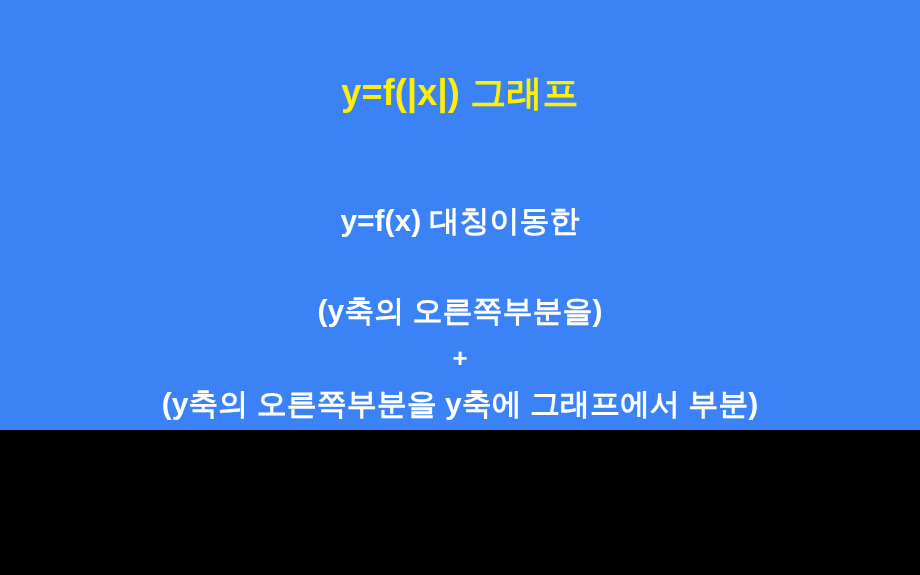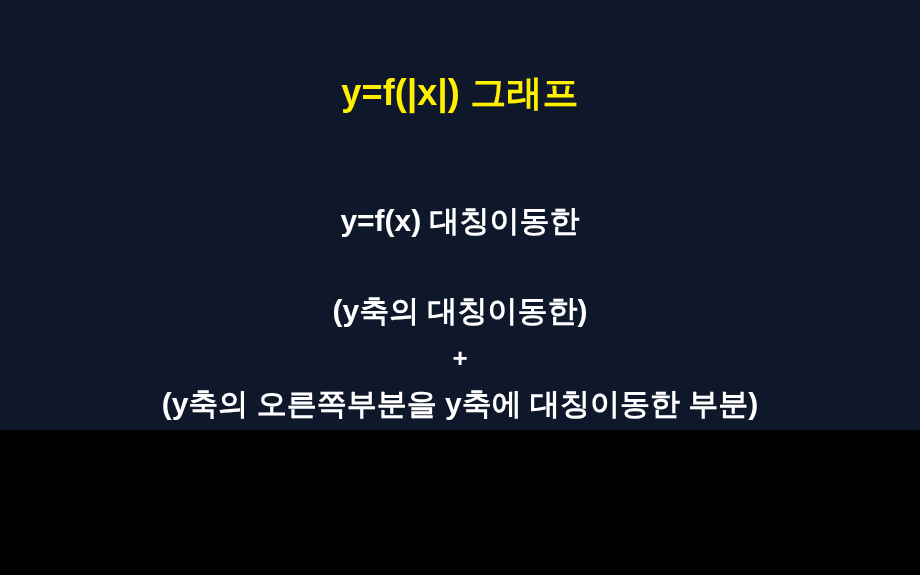--- a/index.html
+++ b/index.html
@@ -10,21 +10,21 @@
   }
 
   body {
     font-family: "Liberation Sans", "DejaVu Sans", sans-serif;
   }
 
   #slide {
     position: relative;
     width: 920px;
     height: 575px;
-    background: #0f172a;
+    background: #3b82f6;
     overflow: hidden;
     box-sizing: border-box;
   }
 
   
   .slide-title {
     position: absolute;
     left: 0;
     right: 0;
     top: 72px;
@@ -89,23 +89,23 @@
 <body>
 
 <div id="slide">
 
   <div class="slide-title">y=f(|x|) 그래프</div>
 
   <div class="body-block">
 
     <div class="body-line line-intro">y=f(x) 대칭이동한</div>
 
-    <div class="body-line line-part-a">(y축의 대칭이동한)</div>
+    <div class="body-line line-part-a">(y축의 오른쪽부분을)</div>
 
     <div class="body-line line-plus">+</div>
 
-    <div class="body-line line-part-b">(y축의 오른쪽부분을 y축에 대칭이동한 부분)</div>
+    <div class="body-line line-part-b">(y축의 오른쪽부분을 y축에 그래프에서 부분)</div>
 
   </div>
 
   <div class="bottom-void"></div>
 
 </div>
 
 </body></html>

